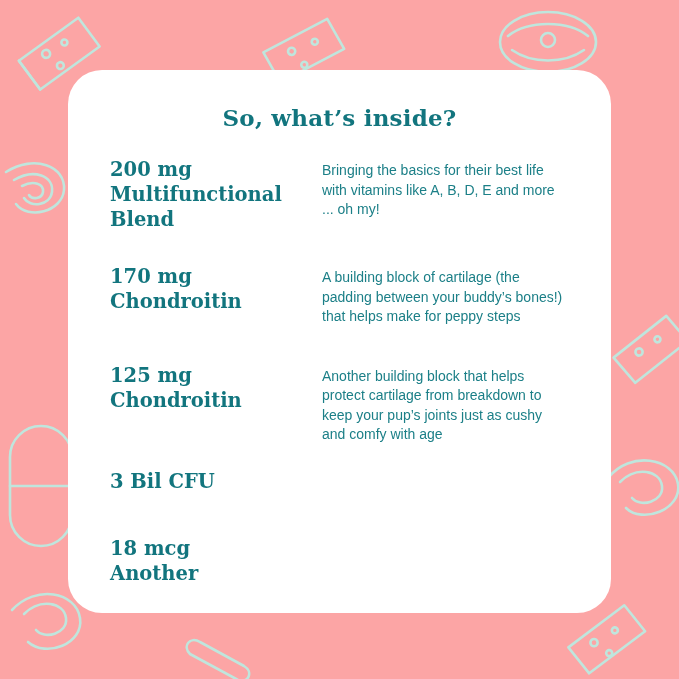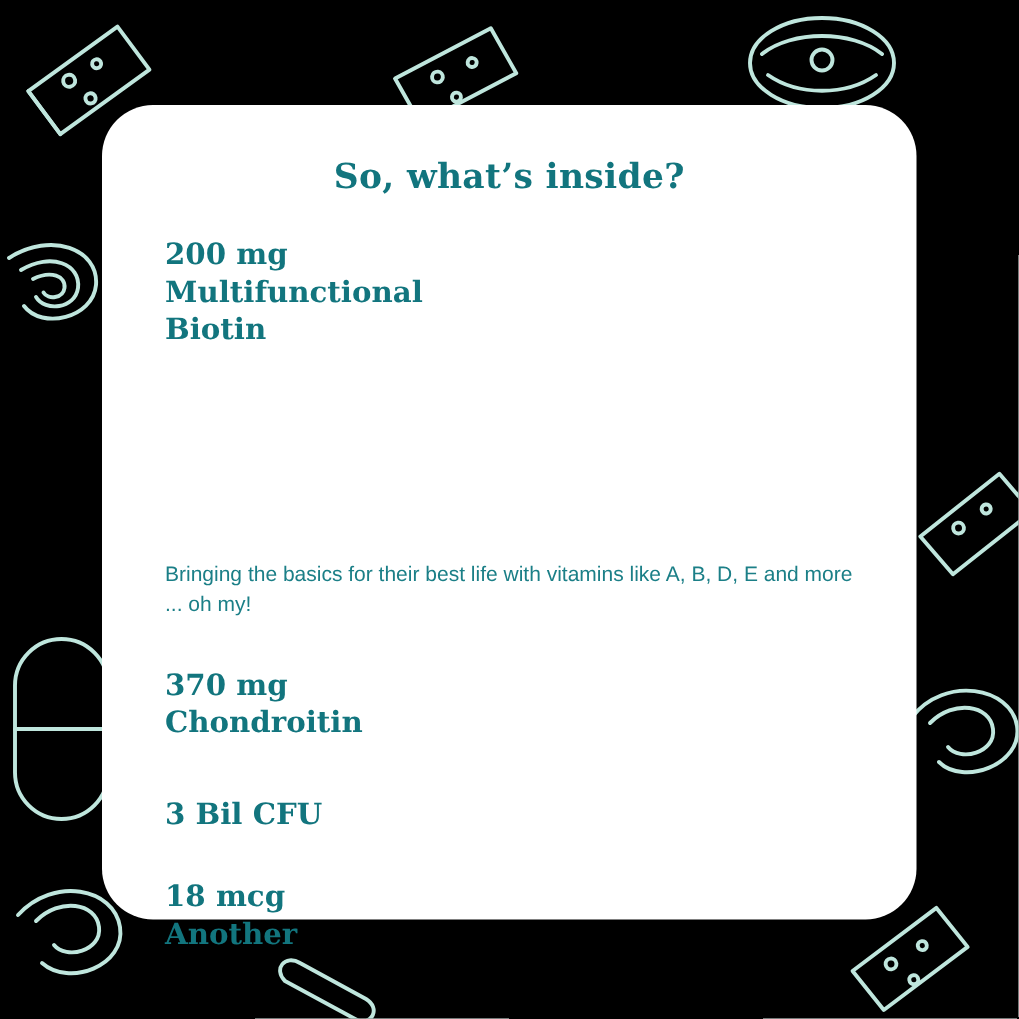--- a/index.html
+++ b/index.html
@@ -11,21 +11,21 @@
     height: 679px;
     font-family: "Liberation Sans", sans-serif;
     background: #d7f0ea;
     overflow: hidden;
   }
 
   #page {
     position: relative;
     width: 679px;
     height: 679px;
-    background: #000000;
+    background: #fca5a5;
     box-sizing: border-box;
   }
 
   
   #doodles {
     position: absolute;
     inset: 0;
     width: 679px;
     height: 679px;
     pointer-events: none;
@@ -83,24 +83,24 @@
   .row-desc {
     flex: 1 1 auto;
     color: #1b7f87;
     font-family: "Liberation Sans", sans-serif;
     font-size: 14px;
     line-height: 19.5px;
     padding-top: 6px;
   }
 
   
-  .row.r0 { margin-bottom: 30px; flex-direction: column; }
+  .row.r0 { margin-bottom: 30px; }
   .row.r1 { margin-bottom: 34px; }
   .row.r2 { margin-bottom: 22px; }
-  .row.r3 { margin-bottom: 28px; }
+  .row.r3 { margin-bottom: 40px; }
 </style>
 </head>
 <body>
 
 <div id="page">
 
   <svg id="doodles" viewBox="0 0 679 679">
     <g fill="none" stroke="#bfe6dd" stroke-width="2.6" stroke-linecap="round" stroke-linejoin="round">
 
       <g transform="translate(8,22) rotate(-10)">
@@ -167,32 +167,40 @@
   </svg>
 
   <div id="card">
     <h1 id="card-title">So, what’s inside?</h1>
 
     <div class="rows">
 
       <div class="row r0">
         <div class="row-amount">
           <span>200 mg</span><br>
-          <span>Multifunctional Biotin</span>
+          <span>Multifunctional Blend</span>
         </div>
         <div class="row-desc">Bringing the basics for their best life with vitamins like A, B, D, E and more ... oh my!</div>
       </div>
 
       <div class="row r1">
         <div class="row-amount">
-          <span>370 mg</span><br>
+          <span>170 mg</span><br>
           <span>Chondroitin</span>
         </div>
-      </div>
-
+        <div class="row-desc">A building block of cartilage (the padding between your buddy’s bones!) that helps make for peppy steps</div>
+      </div>
+
+      <div class="row r2">
+        <div class="row-amount">
+          <span>125 mg</span><br>
+          <span>Chondroitin</span>
+        </div>
+        <div class="row-desc">Another building block that helps protect cartilage from breakdown to keep your pup’s joints just as cushy and comfy with age</div>
+      </div>
 
       <div class="row r3">
         <div class="row-amount">
           <span>3 Bil CFU</span><br>
         </div>
       </div>
 
       <div class="row r4">
         <div class="row-amount">
           <span>18 mcg</span><br>

